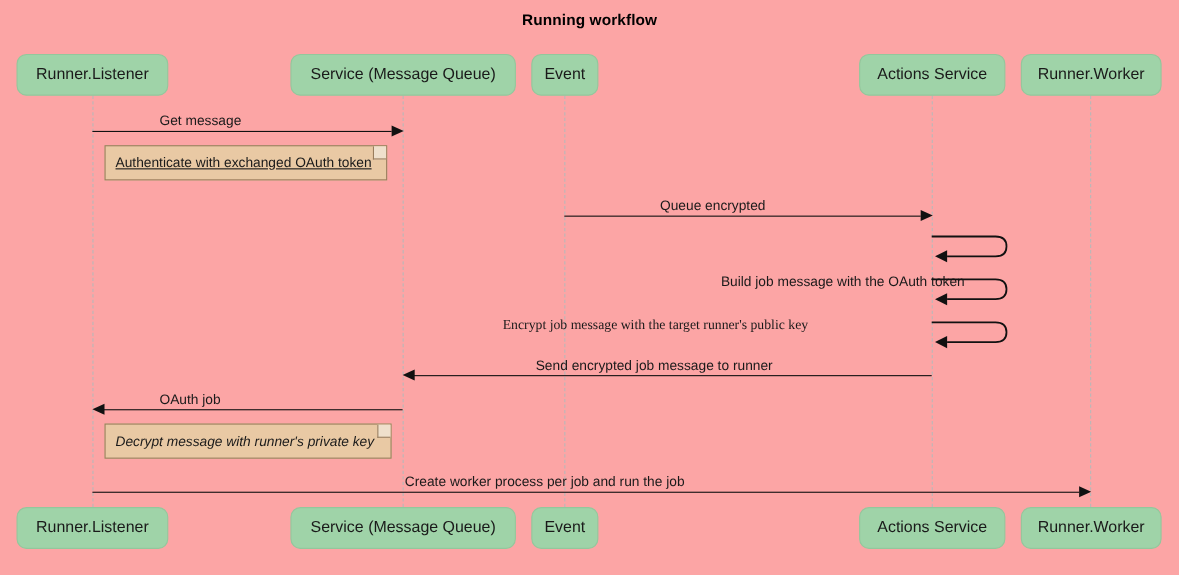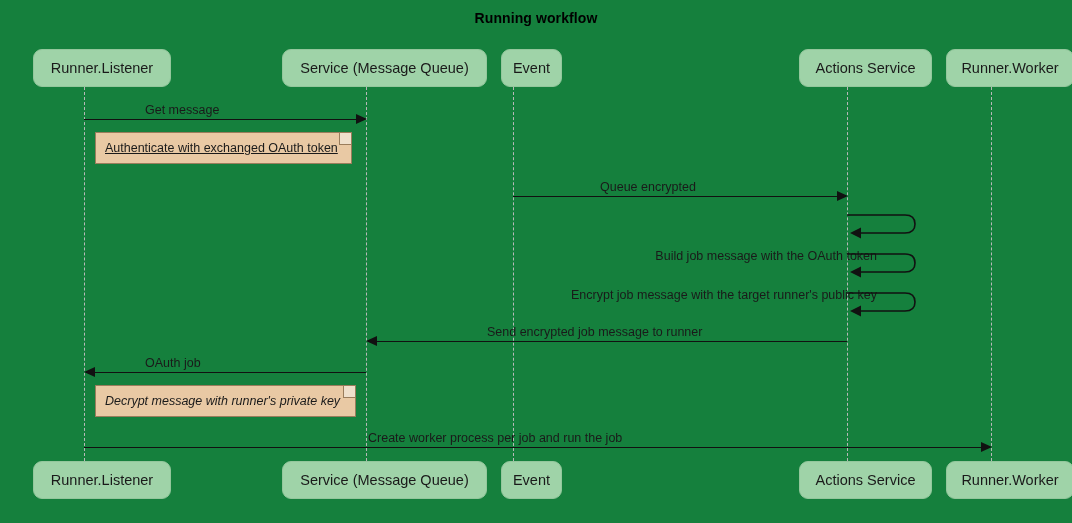--- a/index.html
+++ b/index.html
@@ -10,21 +10,21 @@
   body {
     font-family: "Liberation Sans", sans-serif;
     width: 1072px;
     height: 523px;
     overflow: hidden;
   }
   #diagram {
     position: relative;
     width: 1072px;
     height: 523px;
-    background: #15803d;
+    background: #fca5a5;
   }
   .title {
     position: absolute;
     left: 0;
     top: 10px;
     width: 1072px;
     text-align: center;
     font-size: 14px;
     font-weight: bold;
     color: #000000;
@@ -36,21 +36,20 @@
     background: #9fd3a8;
     border: 1px solid #93c79c;
     border-radius: 9px;
     color: #1a1a1a;
     font-size: 14.5px;
     display: flex;
     align-items: center;
     justify-content: center;
     height: 38px;
     white-space: nowrap;
-    margin-left: 18px;
   }
   .lifeline {
     position: absolute;
     width: 0;
     border-left: 1px dashed #b8b8b8;
   }
   .msg-line {
     position: absolute;
     height: 0;
     border-top: 1.6px solid #111111;
@@ -174,21 +173,21 @@
   </div>
 
   <div class="msg-label" style="left:563px; top:249px; width:314px; text-align:right;">Build job message with the OAuth token</div>
   <div class="selfloop" style="left:847px; top:249px;">
     <svg width="80" height="36" viewBox="0 0 80 36">
       <path d="M0,5 L58,5 Q68,5 68,14 Q68,23 58,23 L14,23" fill="none" stroke="#111111" stroke-width="1.6"></path>
       <polygon points="14,17.5 14,28.5 3,23" fill="#111111"></polygon>
     </svg>
   </div>
 
-  <div class="msg-label" style="left:457px; top:288px; width:420px; text-align:right;">Encrypt job message with the target runner's public key</div>
+  <div class="msg-label" style="left:457px; top:288px; width:420px; font-family:Liberation Serif, serif;">Encrypt job message with the target runner's public key</div>
   <div class="selfloop" style="left:847px; top:288px;">
     <svg width="80" height="36" viewBox="0 0 80 36">
       <path d="M0,5 L58,5 Q68,5 68,14 Q68,23 58,23 L14,23" fill="none" stroke="#111111" stroke-width="1.6"></path>
       <polygon points="14,17.5 14,28.5 3,23" fill="#111111"></polygon>
     </svg>
   </div>
 
   <div class="msg-label" style="left:487px; top:325px; width:240px;">Send encrypted job message to runner</div>
   <div class="msg-line" style="left:376px; top:341px; width:471px;"></div>
   <div class="arrow-head arrow-left" style="left:366px; top:335.5px;"></div>

